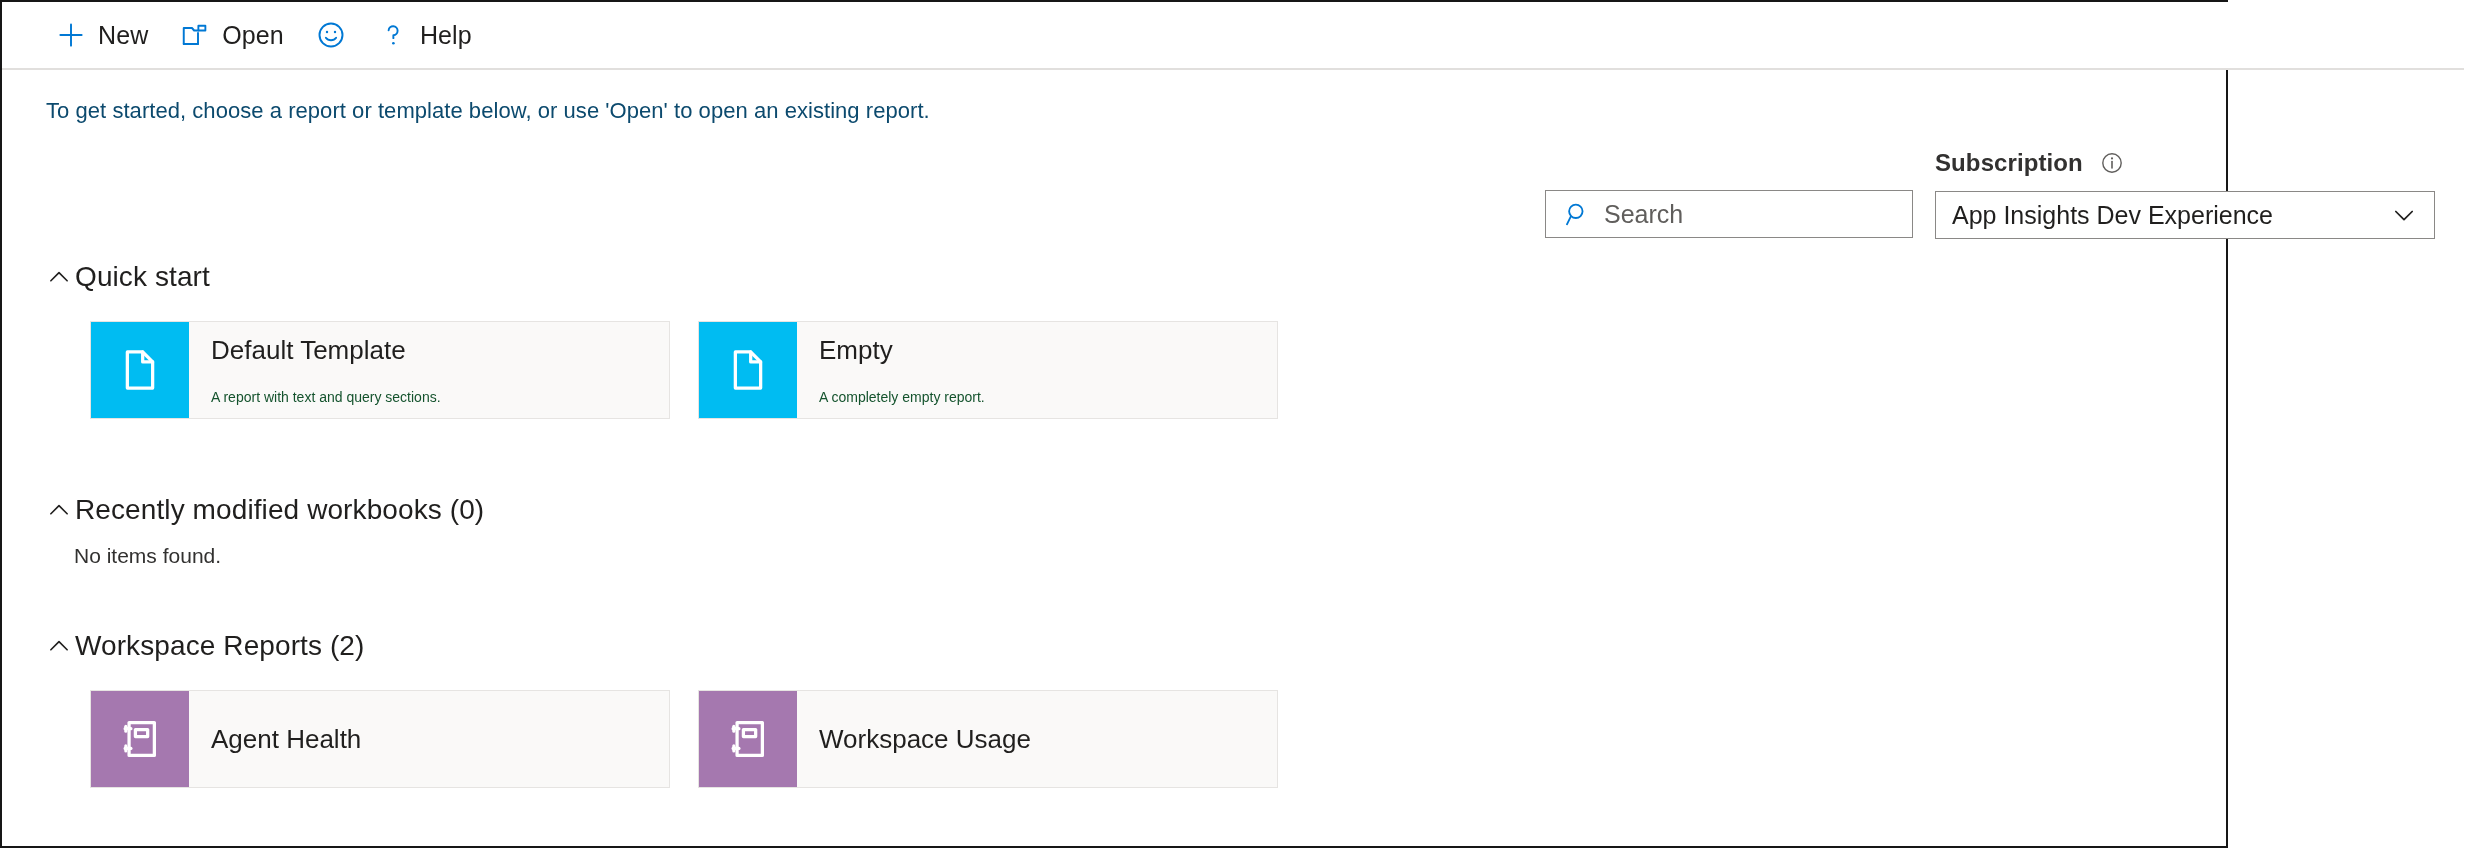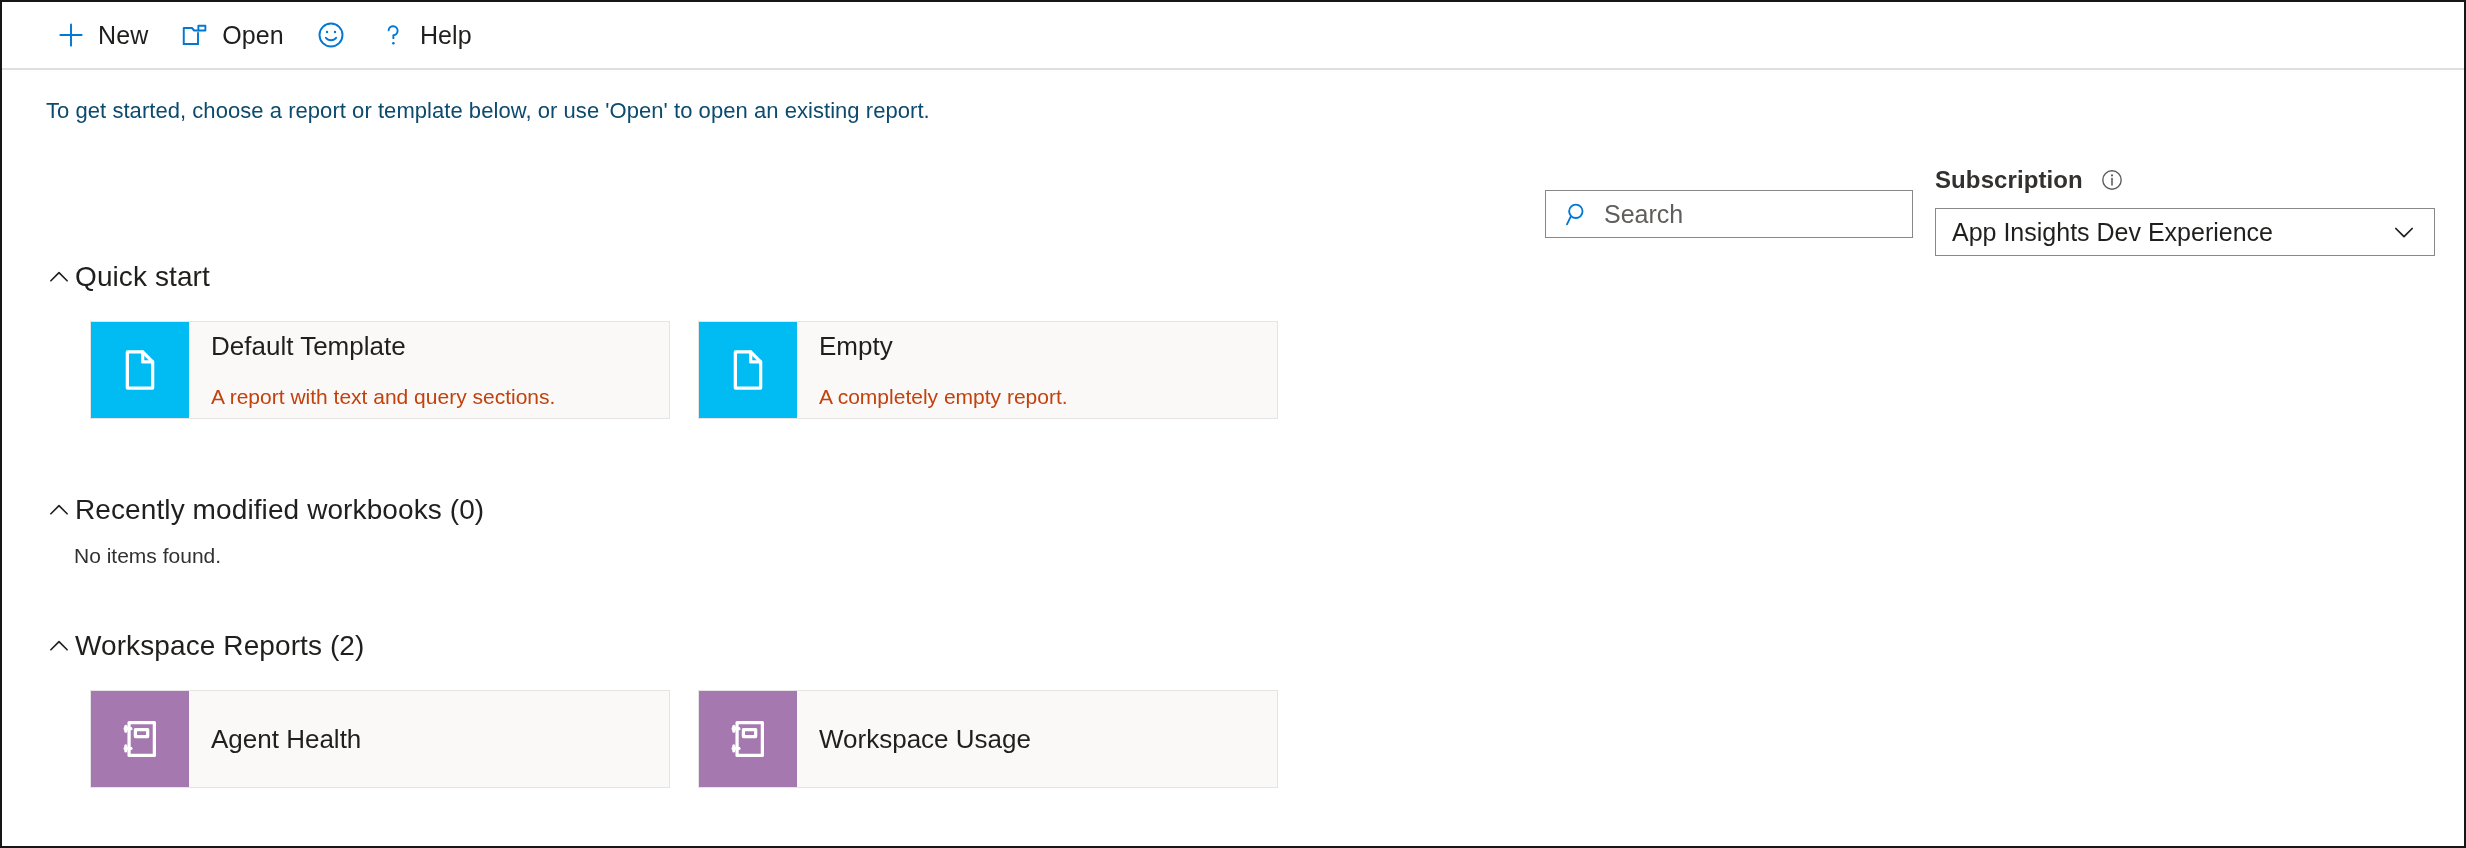--- a/index.html
+++ b/index.html
@@ -9,21 +9,21 @@
     background: #ffffff;
   }
   body {
     width: 2466px; height: 848px;
     font-family: "Liberation Sans", sans-serif;
     color: #1b1a19;
     overflow: hidden;
   }
   .page {
     position: relative;
-    width: 2466px; height: 848px;
+    width: 2228px; height: 848px;
     background: #ffffff;
     border: 2px solid #000000;
     border-color: #161616 #161616 #161616 #161616;
   }
 
   
   .commandbar {
     position: absolute;
     left: 0; top: 0;
     width: 2462px; height: 68px;
@@ -105,21 +105,20 @@
   .sub-block {
     position: absolute;
     left: 1933px; top: 145px;
     width: 500px;
   }
   .sub-label-row {
     display: flex;
     align-items: center;
     gap: 16px;
     height: 32px;
-    margin-top: 17px;
   }
   .sub-label {
     font-size: 24px;
     font-weight: bold;
     color: #323130;
     letter-spacing: 0.1px;
   }
   .info-ico {
     width: 26px; height: 26px;
     display: inline-flex;
@@ -214,22 +213,22 @@
     min-width: 0;
   }
   .card-body.single { justify-content: center; }
   .card-title {
     font-size: 26px;
     color: #201f1e;
     line-height: 1.18;
     white-space: nowrap;
   }
   .card-desc {
-    font-size: 21px;
-    color: #c2410c;
+    font-size: 14px;
+    color: #14532d;
     margin-top: 24px;
     white-space: nowrap;
   }
   .empty-msg {
     margin-top: 14px;
     margin-left: 28px;
     font-size: 21px;
     color: #323130;
   }
 </style>

